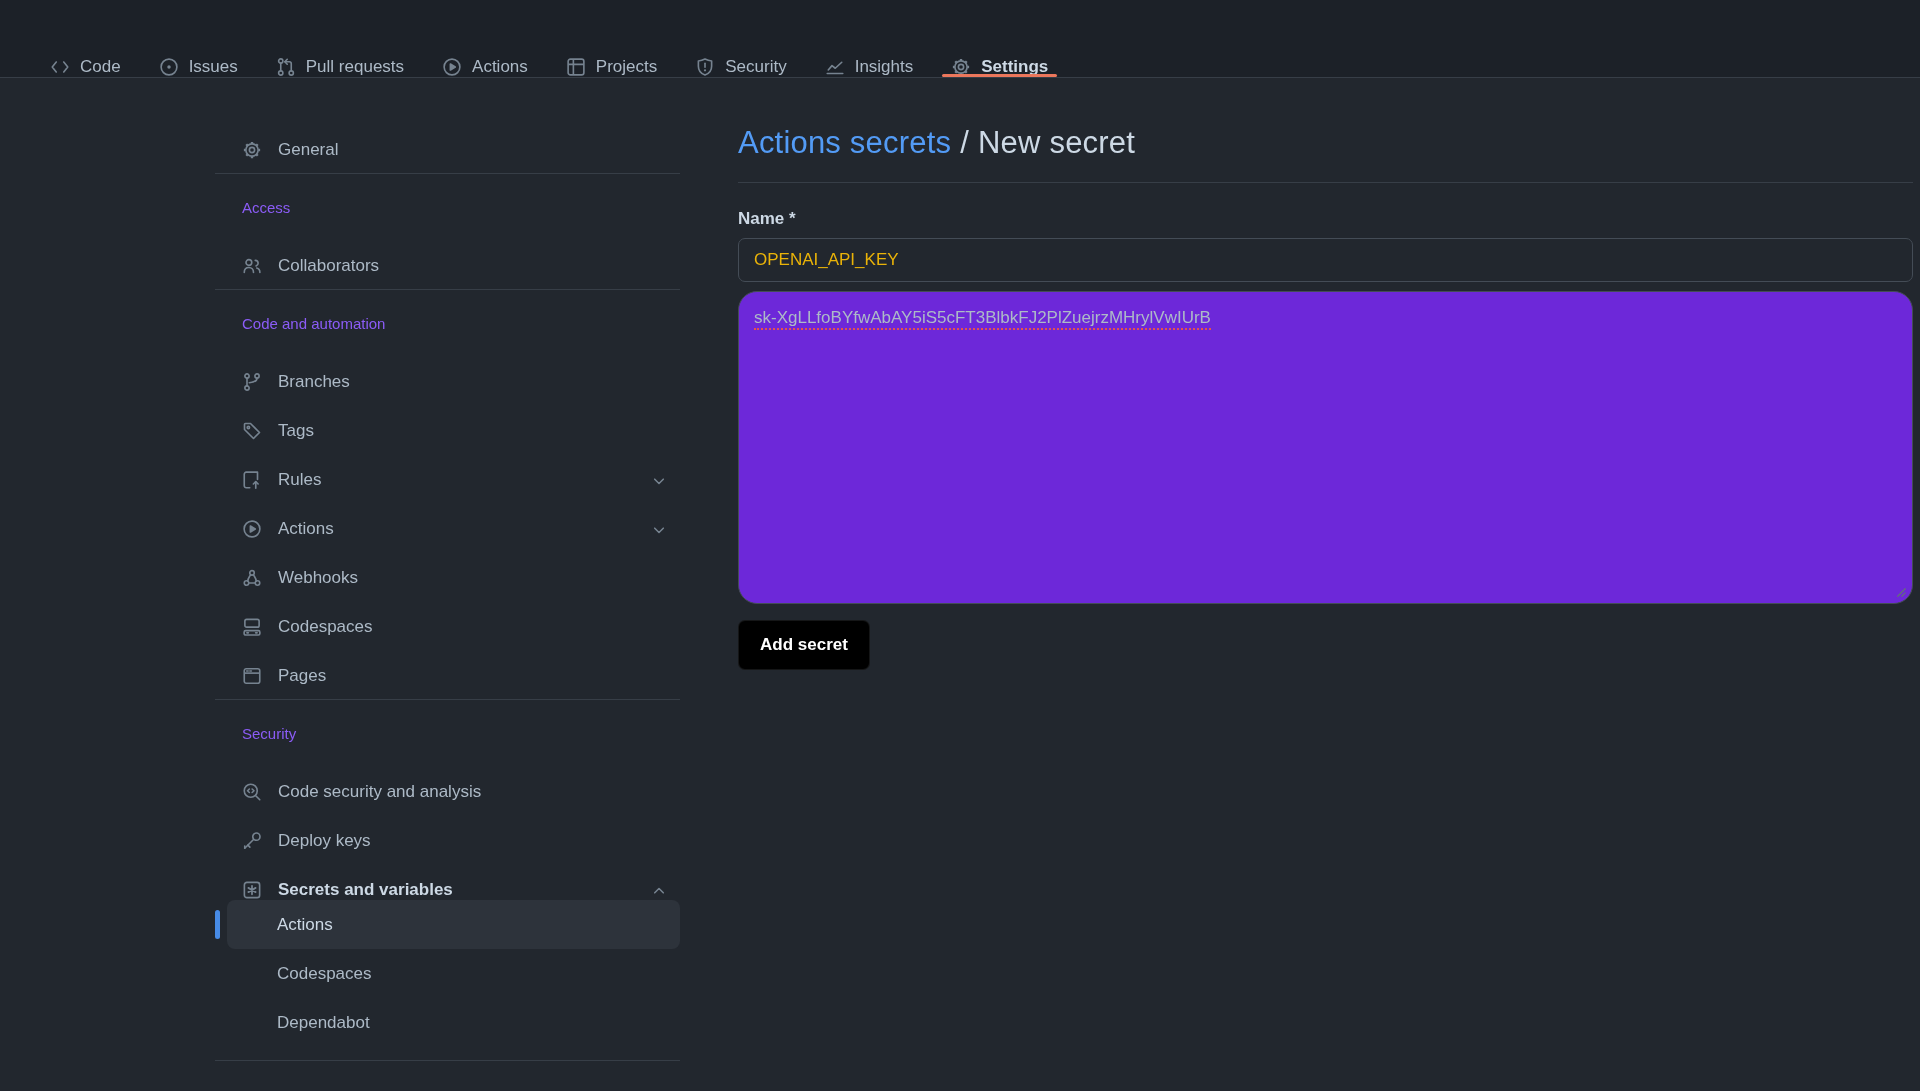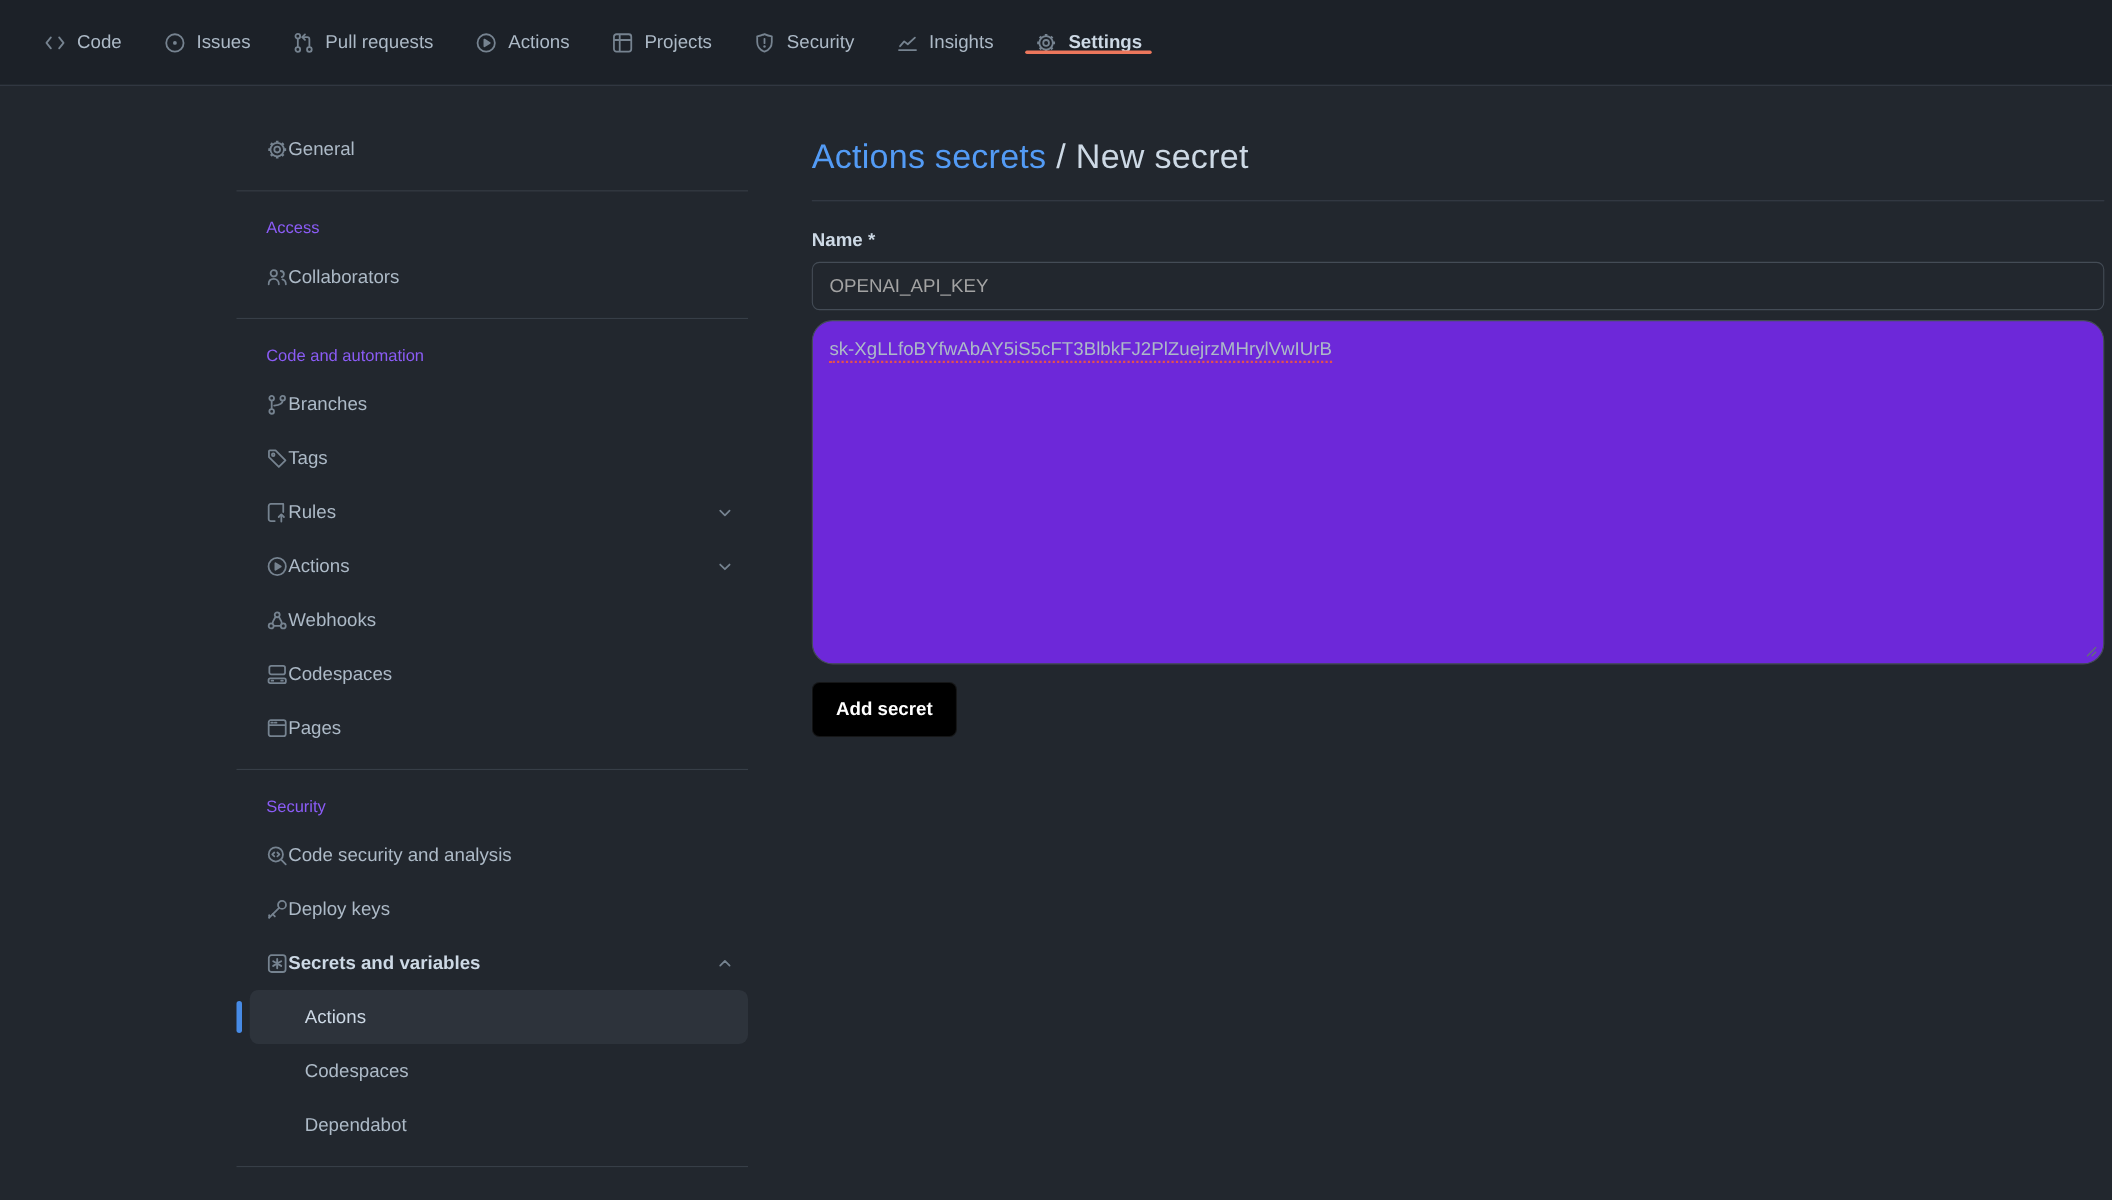--- a/index.html
+++ b/index.html
@@ -7,41 +7,41 @@
   body {
     background:#22272e; color:#adbac7;
     font-family:"Liberation Sans","DejaVu Sans",sans-serif;
     font-size:17px;
   }
   svg { display:block; flex-shrink:0; }
 
   
   .topnav {
     height:78px; background:#1c2128; border-bottom:1px solid #373e47;
-    display:flex; align-items:center; padding-left:27px;
+    display:flex; align-items:flex-end; padding-left:37px;
   }
   .tab {
     position:relative; display:flex; align-items:center; gap:10px;
     padding:0 13px; margin-right:12px; color:#adbac7; cursor:pointer;
   }
   .tab svg { color:#768390; }
   .tab .tab-label { white-space:nowrap; }
   .tab.active .tab-label { font-weight:700; color:#cdd9e5; }
   .tab.active::after {
     content:""; position:absolute; left:4px; right:4px; bottom:0;
     height:3px; border-radius:3px; background:#ec775c;
   }
 
   
   .layout { display:flex; align-items:flex-start; }
 
   
   .sidebar { width:465px; margin-left:215px; padding-top:33px; flex-shrink:0; }
   .sb-item {
-    position:relative; height:49px; display:flex; align-items:center; 
+    position:relative; height:49px; display:flex; align-items:flex-end; gap:16px;
     padding:0 12px 0 27px; border-radius:7px; color:#adbac7; cursor:pointer;
   }
   .sb-item svg { color:#768390; }
   .sb-item .sb-label { flex:1; white-space:nowrap; }
   .sb-item.bold .sb-label { font-weight:700; color:#cdd9e5; }
   .sb-chevron { color:#768390; }
   .sb-header {
     height:40px; display:flex; align-items:center; padding-left:27px;
     font-size:15px; font-weight:400; color:#8b5cf6;
   }
@@ -59,21 +59,21 @@
 
   
   .main { margin-left:58px; padding-top:47px; width:1175px; }
   .page-title { font-size:31px; font-weight:400; color:#cdd9e5; letter-spacing:0.2px; }
   .page-title .bc-link { color:#539bf5; cursor:pointer; }
   .page-title .bc-sep { margin:0 9px; }
   .main-divider { border-top:1px solid #373e47; margin-top:21px; }
   .field-label { display:block; margin-top:26px; font-weight:700; color:#cdd9e5; }
   .name-input {
     margin-top:9px; width:100%; height:44px; background:#22272e;
-    border:1px solid #444c56; border-radius:7px; color:#a3a3a3;
+    border:1px solid #444c56; border-radius:7px; color:#eab308;
     font-size:17px; padding:0 15px; outline:none;
     font-family:"Liberation Sans","DejaVu Sans",sans-serif;
   }
   .secret-box {
     position:relative; margin-top:9px; width:100%; height:313px;
     background:#6d28d9; border:1px solid #444c56; border-radius:19px;
     padding:13px 15px; color:#adbac7; line-height:1.5; cursor:text;
     overflow:hidden;
   }
   .secret-box .misspelled { border-bottom:2px dotted #e5534b; padding-bottom:1px; }

